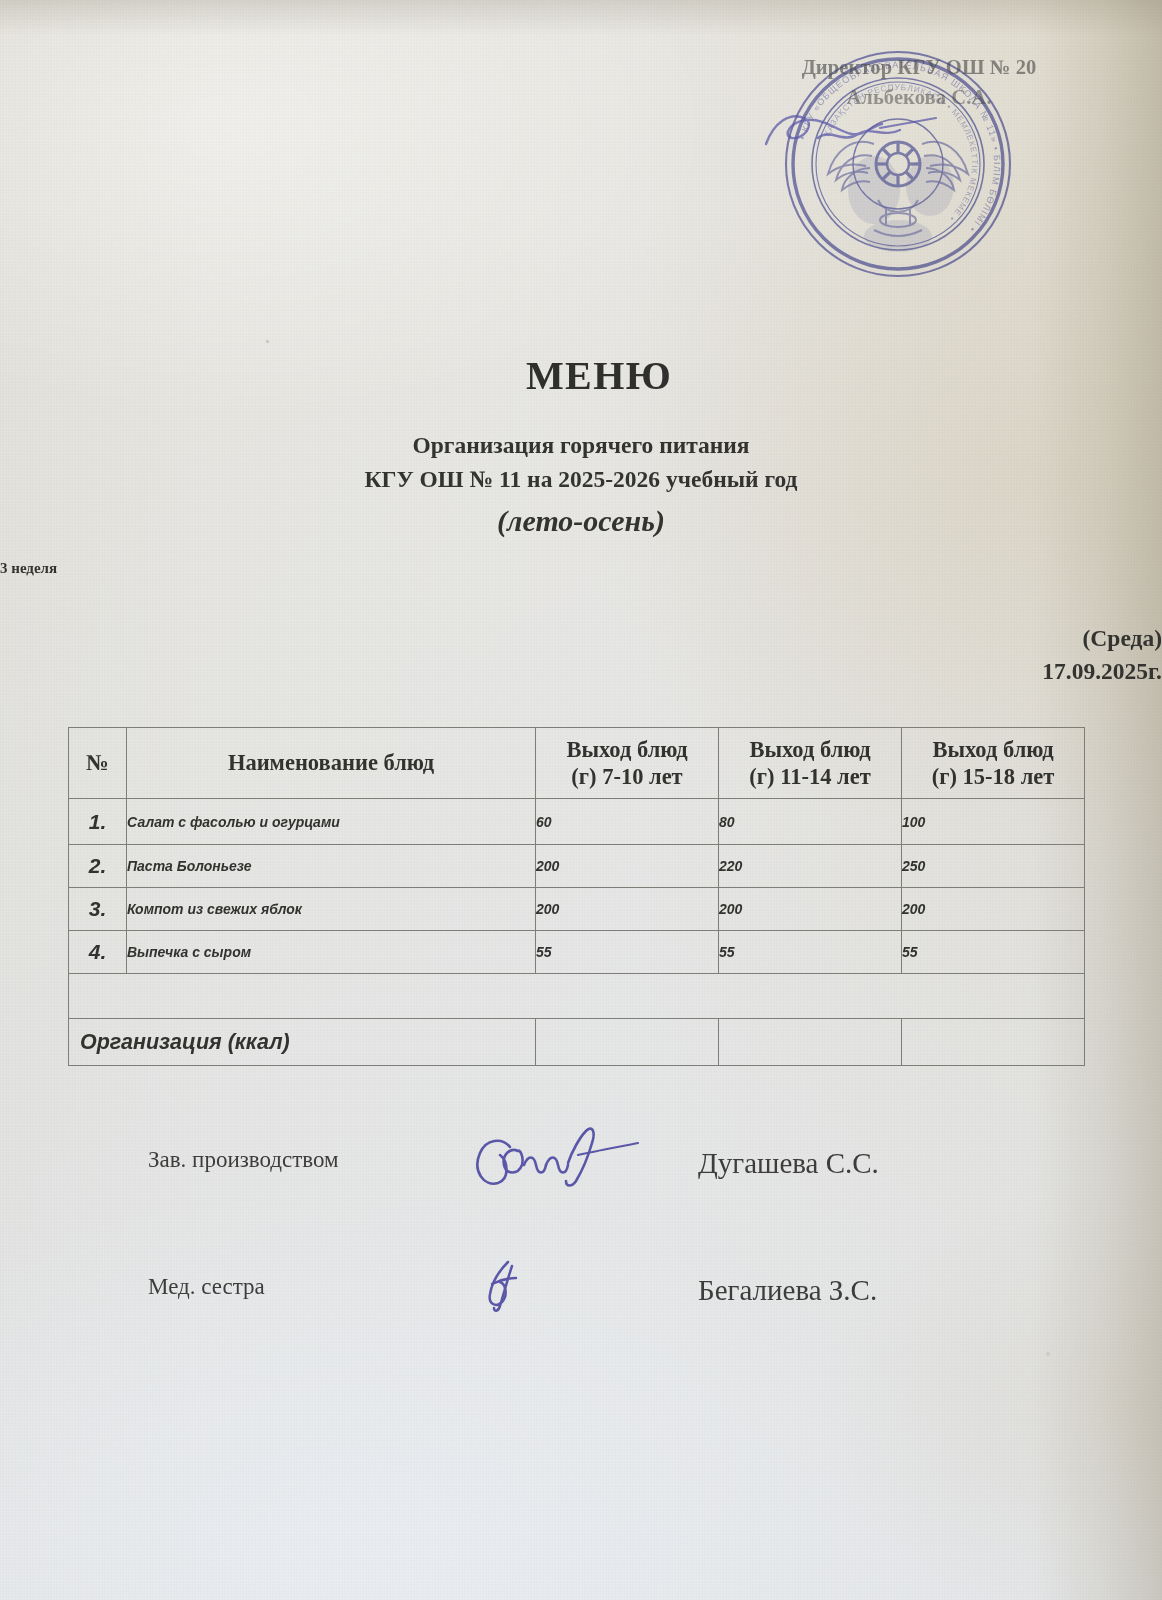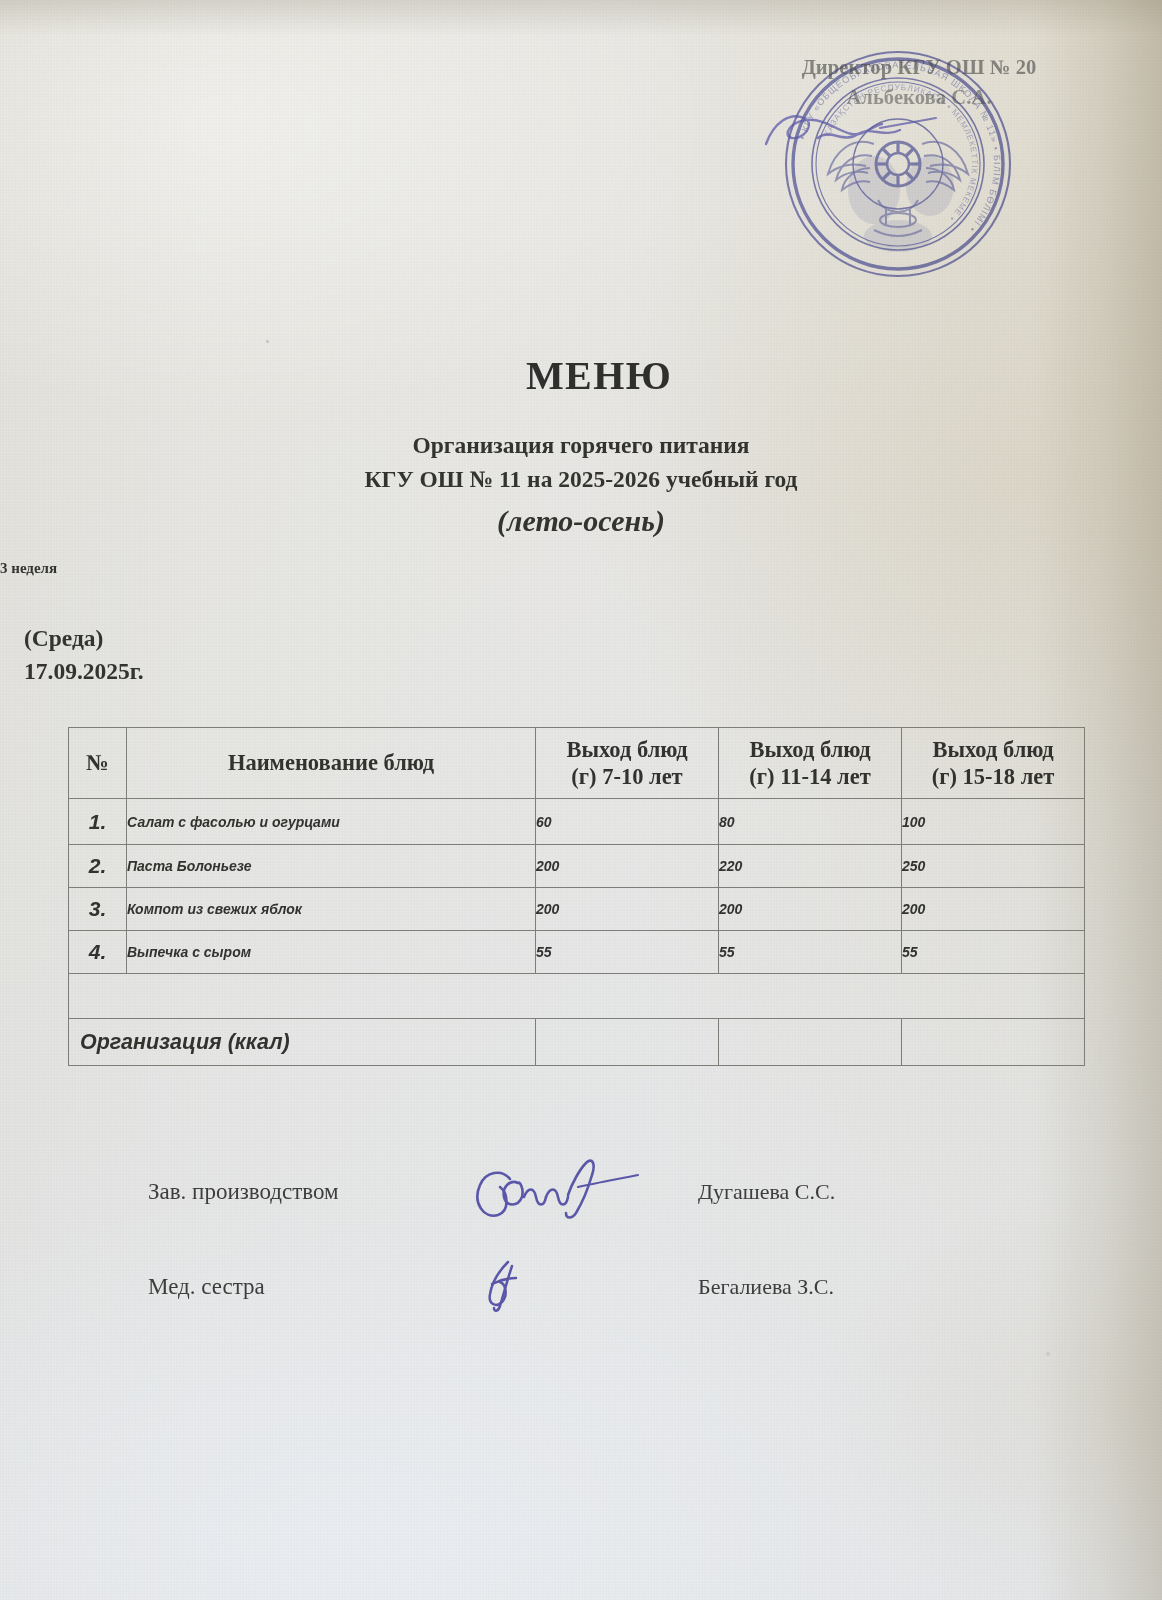--- a/index.html
+++ b/index.html
@@ -145,26 +145,25 @@
     left: 0; right: 0;
     text-align: left;
     font-size: 15px;
     font-weight: bold;
     color: #33332f;
   }
   .daydate {
     position: absolute;
     top: 622px;
     left: 0; right: 0;
-    text-align: left;
+    text-align: right;
     font-size: 23.5px;
     font-weight: bold;
     line-height: 1.42;
     color: #33332f;
-    padding-left: 24px;
   }
   .daydate span { display: block; }
 
   
   .table-wrap {
     position: absolute;
     top: 727px;
     left: 68px;
     width: 1017px;
     z-index: 2;
@@ -229,36 +228,36 @@
     font-size: 21.5px;
   }
 
   
   .sig-row {
     position: absolute;
     left: 148px;
     width: 880px;
     height: 46px;
   }
-  .sig-row.r1 { top: 1143px; margin-top: 32px; }
+  .sig-row.r1 { top: 1143px; }
   .sig-row.r2 { top: 1270px; }
 
   .sig-role {
     position: absolute;
     left: 0;
     top: 4px;
     font-size: 23px;
     color: #3d3d3b;
     white-space: nowrap;
   }
   .sig-name {
     position: absolute;
     left: 550px;
     top: 4px;
-    font-size: 22px;
+    font-size: 29px;
     color: #3d3d3b;
     white-space: nowrap;
     text-align: right;
   }
   .sig-mark {
     position: absolute;
     pointer-events: none;
   }
   .sig-mark.m1 { left: 318px; top: -22px; width: 180px; height: 70px; }
   .sig-mark.m2 { left: 330px; top: -14px; width: 56px; height: 58px; }

